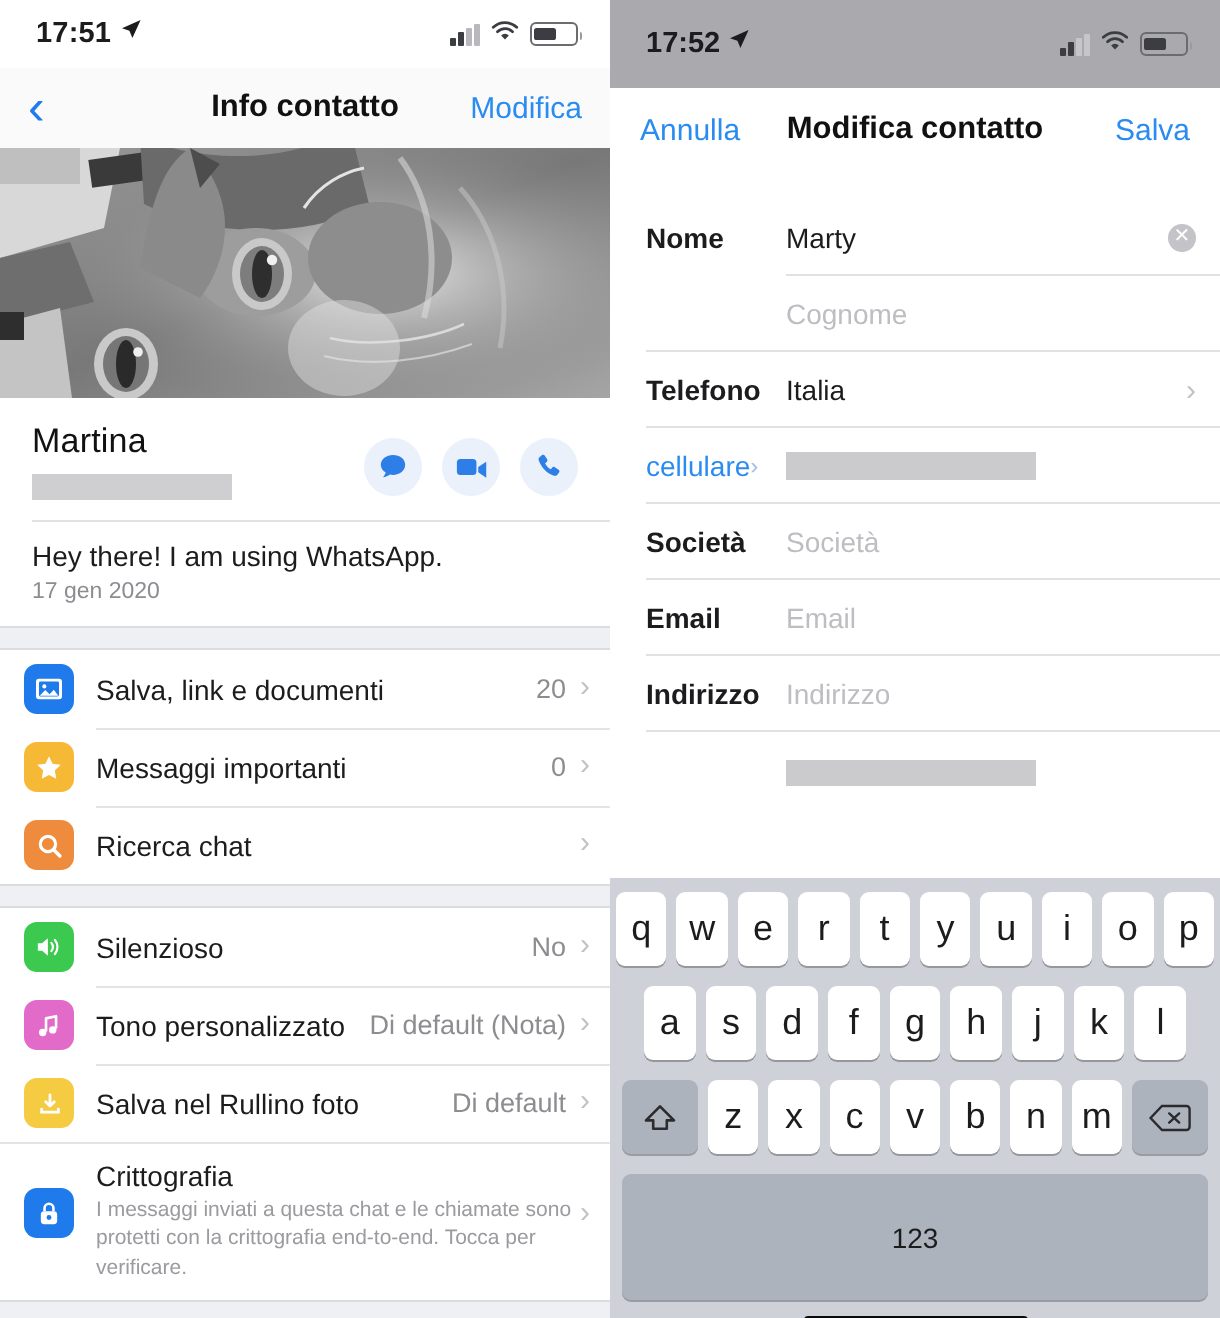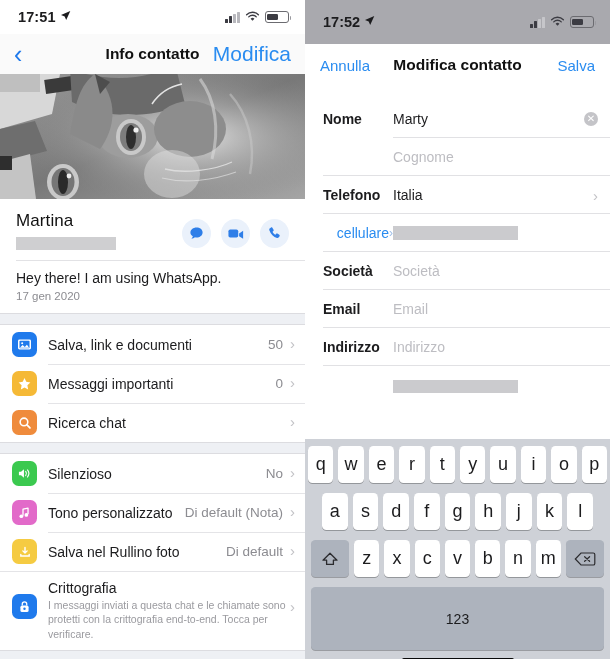--- a/index.html
+++ b/index.html
@@ -50,21 +50,21 @@
   }
   .nav-back {
     font-size: 25px; color: #1f7aec; line-height: 1;
     font-weight: 300; cursor: pointer;
   }
   .nav-title {
     position: absolute; left: 0; right: 0; text-align: center;
     font-size: 15.5px; font-weight: 600; color: #111; pointer-events: none;
   }
   .nav-action {
-    margin-left: auto; font-size: 21px; color: #2a8cf0; cursor: pointer;
+    margin-left: auto; font-size: 15px; color: #2a8cf0; cursor: pointer;
   }
 
   
   .photo { position: relative; width: 305px; height: 125px; overflow: hidden; background: #8a8a8a; }
   .photo svg { display: block; width: 100%; height: 100%; }
 
   
   .contact-head { padding: 12px 16px 10px 16px; display: flex; align-items: center; }
   .ch-names { flex: 1; }
   .ch-name { font-size: 17px; color: #111; letter-spacing: .1px; }
@@ -145,21 +145,21 @@
   .frow {
     display: flex; align-items: center; min-height: 38px;
     padding: 0 12px 0 18px; position: relative;
   }
   .frow-line::after {
     content: ""; position: absolute; bottom: 0; left: 18px; right: 0;
     height: 1px; background: #e1e1e4;
   }
   .frow-line-indent::after { left: 88px; }
   .f-label { width: 70px; font-size: 14px; font-weight: 600; color: #1c1c1e; flex: 0 0 70px; }
-  .f-label-link { width: 70px; font-size: 14px; color: #2a8cf0; flex: 0 0 70px; display: flex; align-items: center; gap: 0; justify-content: flex-end; }
+  .f-label-link { width: 70px; font-size: 14px; color: #2a8cf0; flex: 0 0 70px; display: flex; align-items: center; gap: 0; }
   .f-val { font-size: 14px; color: #1c1c1e; flex: 1; }
   .f-ph { font-size: 14px; color: #bdbdc2; flex: 1; }
   .f-redact { width: 125px; height: 14px; background: #cbcbce; }
   .clear-ico {
     width: 14px; height: 14px; border-radius: 50%; background: #c4c4c8;
     color: #fff; font-size: 10px; line-height: 14px; text-align: center;
     cursor: pointer; flex: 0 0 14px;
   }
   .f-chev { color: #c2c2c6; font-size: 15px; line-height: 1; }
   .f-chev-sm { color: #9fbfe8; font-size: 12px; line-height: 1; }
@@ -325,21 +325,21 @@
       <div class="row">
         <span class="row-ico" style="background:#1f7aec">
           <svg width="15" height="13" viewBox="0 0 16 14">
               <rect x="1" y="1.5" width="14" height="11" rx="1.6" fill="#fff"></rect>
               <rect x="2.6" y="3" width="10.8" height="8" rx=".8" fill="#1f7aec"></rect>
               <circle cx="5.5" cy="5.6" r="1.1" fill="#fff"></circle>
               <path d="M3 10.6l3-3 2.3 2.2 2.3-2.4 2.4 3.2z" fill="#fff"></path>
             </svg>
         </span>
         <span class="row-label">Salva, link e documenti</span>
-        <span class="row-value">50</span>
+        <span class="row-value">20</span>
         <span class="chev">›</span>
       </div>
       <div class="row">
         <span class="row-ico" style="background:#f5b936">
           <svg width="15" height="14" viewBox="0 0 16 15">
               <path d="M8 1.2l1.9 4 4.4.6-3.2 3.1.8 4.4L8 11.2 4.1 13.3l.8-4.4L1.7 5.8l4.4-.6z" fill="#fff"></path>
             </svg>
         </span>
         <span class="row-label">Messaggi importanti</span>
         <span class="row-value">0</span>

